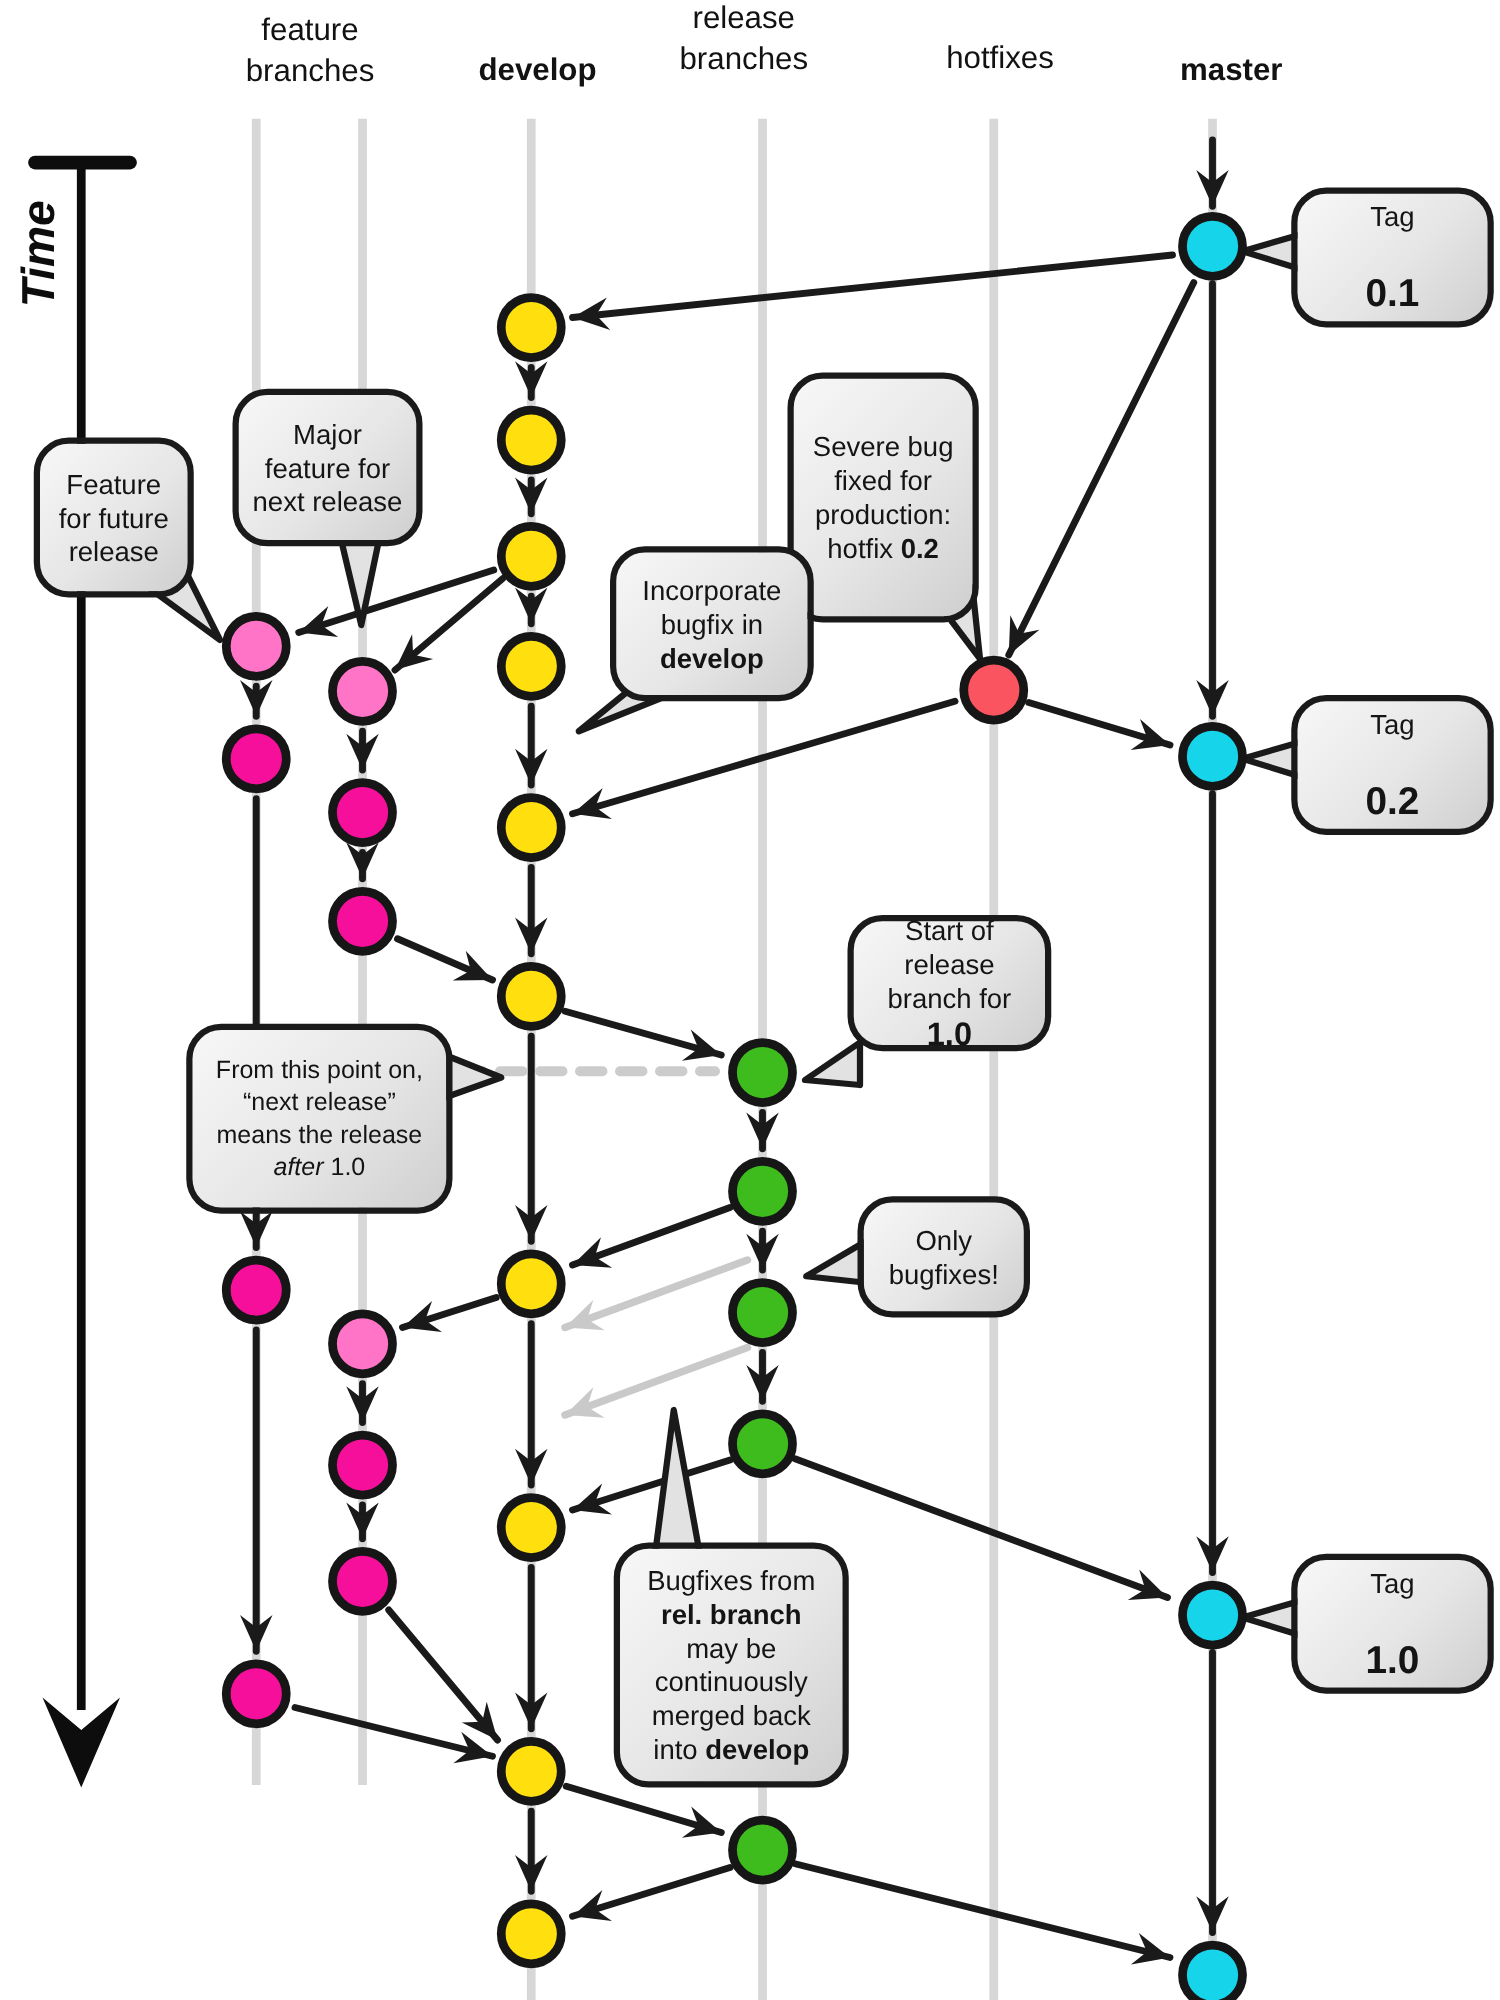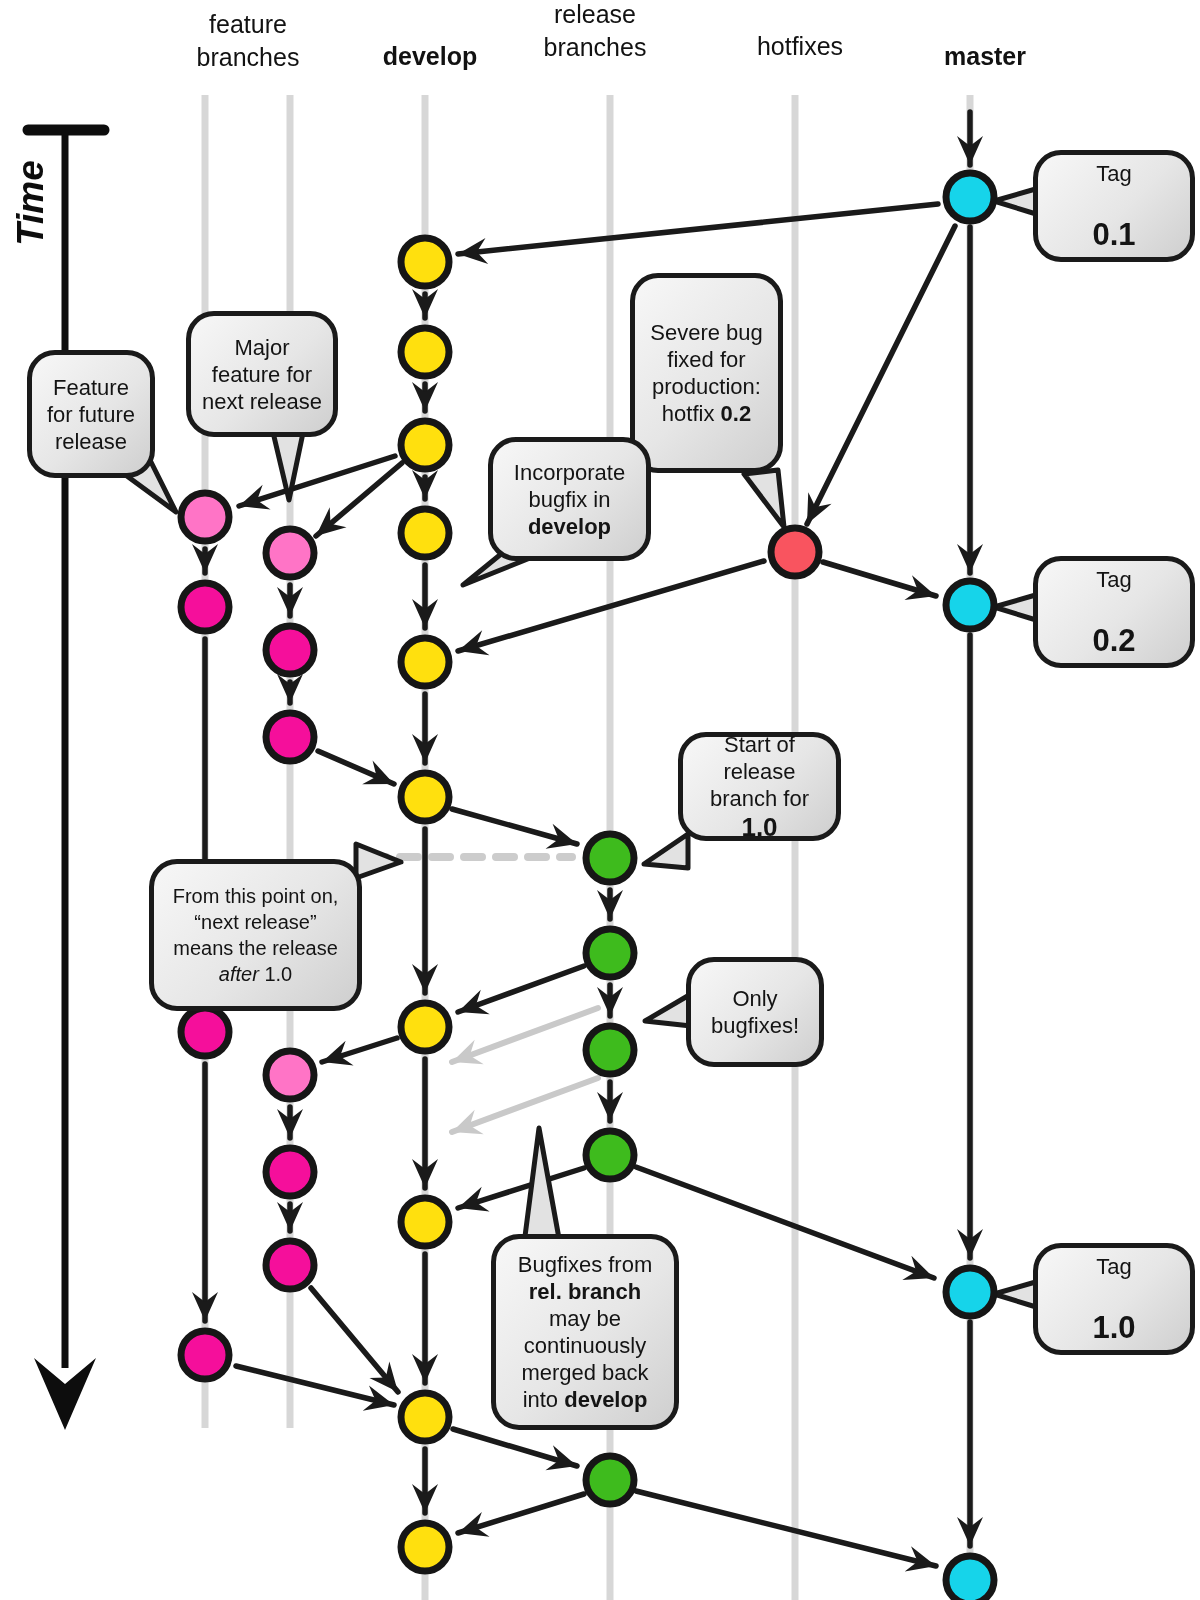--- a/index.html
+++ b/index.html
@@ -175,44 +175,44 @@
       <div class="bubble" style="left: 27px; top: 350px; width: 128px; height: 128px;">
         <div class="line"><span>Feature</span></div>
         <div class="line"><span>for future</span></div>
         <div class="line"><span>release</span></div>
       </div>
       <div class="bubble" style="left: 186px; top: 311px; width: 152px; height: 126px;">
         <div class="line"><span>Major</span></div>
         <div class="line"><span>feature for</span></div>
         <div class="line"><span>next release</span></div>
       </div>
-      <div class="bubble" style="left: 630px; top: 273px; width: 153px; height: 200px; justify-content: center;">
+      <div class="bubble" style="left: 630px; top: 298px; width: 153px; height: 200px; justify-content: center;">
         <div class="line"><span>Severe bug</span></div>
         <div class="line"><span>fixed for</span></div>
         <div class="line"><span>production:</span></div>
         <div class="line"><span>hotfix </span><span class="b">0.2</span></div>
       </div>
       <div class="bubble" style="left: 488px; top: 437px; width: 163px; height: 124px;">
         <div class="line"><span>Incorporate</span></div>
         <div class="line"><span>bugfix in</span></div>
         <div class="line"><span class="b">develop</span></div>
       </div>
       <div class="bubble" style="left: 678px; top: 732px; width: 163px; height: 109px;">
         <div class="line"><span>Start of</span></div>
         <div class="line"><span>release</span></div>
         <div class="line"><span>branch for</span></div>
         <div class="line big2"><span>1.0</span></div>
       </div>
-      <div class="bubble small" style="left: 149px; top: 819px; width: 213px; height: 152px; margin-top: 40px;">
+      <div class="bubble small" style="left: 149px; top: 819px; width: 213px; height: 152px;">
         <div class="line"><span>From this point on,</span></div>
         <div class="line"><span>“next release”</span></div>
         <div class="line"><span>means the release</span></div>
         <div class="line"><span class="i">after</span><span> 1.0</span></div>
       </div>
-      <div class="bubble" style="left: 686px; top: 957px; width: 138px; height: 110px;">
+      <div class="bubble" style="left: 686px; top: 957px; width: 138px; height: 97px;">
         <div class="line"><span>Only</span></div>
         <div class="line"><span>bugfixes!</span></div>
       </div>
       <div class="bubble" style="left: 491px; top: 1234px; width: 188px; height: 196px;">
         <div class="line"><span>Bugfixes from</span></div>
         <div class="line"><span class="b">rel. branch</span></div>
         <div class="line"><span>may be</span></div>
         <div class="line"><span>continuously</span></div>
         <div class="line"><span>merged back</span></div>
         <div class="line"><span>into </span><span class="b">develop</span></div>

